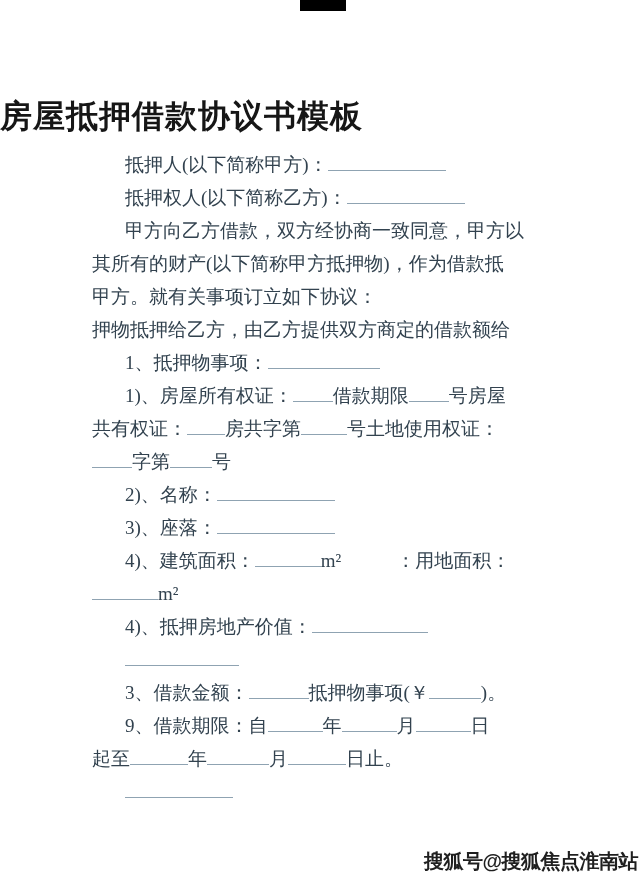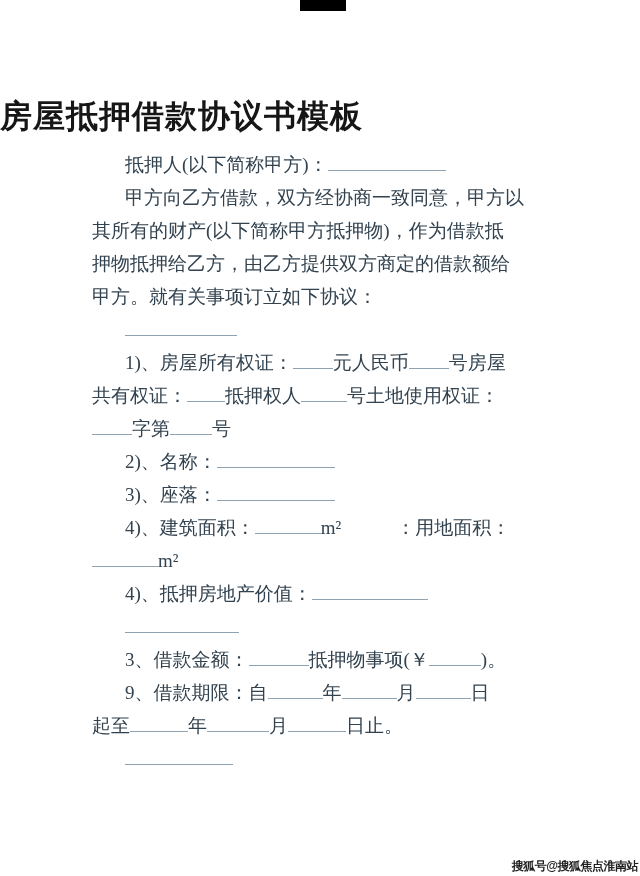--- a/index.html
+++ b/index.html
@@ -26,40 +26,41 @@
   .line { height:33px; line-height:33px; white-space:nowrap; }
   .line.indent { padding-left:33px; }
   .blank {
     display:inline-block; height:1.02em; vertical-align:baseline;
     border-bottom:1.5px solid var(--c-blank,#8fa3b2);
   }
   .gap { display:inline-block; height:1px; }
   .watermark {
     position:absolute; right:2px; bottom:1px;
     font-family:"Liberation Sans","DejaVu Sans",sans-serif;
-    font-weight:700; font-size:12px; letter-spacing:-0.5px;
+    font-weight:700; font-size:20px; letter-spacing:-0.5px;
     color:var(--c-wm,#1f1f1f);
     white-space:nowrap;
   }
 </style>
 </head>
 <body>
 
 <div class="page" style="--c-text: #32424f; --c-blank: #8fa3b2; --c-title: #161616; --c-wm: #1f1f1f; --c-notch: #000000;">
   <div class="notch"></div>
   <h1 class="title">房屋抵押借款协议书模板</h1>
   <div class="doc" id="doc-body">
       <div class="line indent"><span>抵押人(以下简称甲方)：</span><span class="blank" style="width: 118px;"></span></div>
+      <div class="line indent"><span>抵押权人(以下简称乙方)：</span><span class="blank" style="width: 118px;"></span></div>
       <div class="line indent"><span>甲方向乙方借款，双方经协商一致同意，甲方以</span></div>
       <div class="line"><span>其所有的财产(以下简称甲方抵押物)，作为借款抵</span></div>
+      <div class="line"><span>甲方。就有关事项订立如下协议：</span></div>
       <div class="line"><span>押物抵押给乙方，由乙方提供双方商定的借款额给</span></div>
-      <div class="line"><span>甲方。就有关事项订立如下协议：</span></div>
-      <div class="line indent"><span class="blank" style="width: 112px;"></span></div>
-      <div class="line indent"><span>1)、房屋所有权证：</span><span class="blank" style="width: 40px;"></span><span>元人民币</span><span class="blank" style="width: 40px;"></span><span>号房屋</span></div>
-      <div class="line"><span>共有权证：</span><span class="blank" style="width: 38px;"></span><span>抵押权人</span><span class="blank" style="width: 46px;"></span><span>号土地使用权证：</span></div>
+      <div class="line indent"><span>1、抵押物事项：</span><span class="blank" style="width: 112px;"></span></div>
+      <div class="line indent"><span>1)、房屋所有权证：</span><span class="blank" style="width: 40px;"></span><span>借款期限</span><span class="blank" style="width: 40px;"></span><span>号房屋</span></div>
+      <div class="line"><span>共有权证：</span><span class="blank" style="width: 38px;"></span><span>房共字第</span><span class="blank" style="width: 46px;"></span><span>号土地使用权证：</span></div>
       <div class="line"><span class="blank" style="width: 40px;"></span><span>字第</span><span class="blank" style="width: 42px;"></span><span>号</span></div>
       <div class="line indent"><span>2)、名称：</span><span class="blank" style="width: 118px;"></span></div>
       <div class="line indent"><span>3)、座落：</span><span class="blank" style="width: 118px;"></span></div>
       <div class="line indent"><span>4)、建筑面积：</span><span class="blank" style="width: 66px;"></span><span>m²</span><span class="gap" style="width: 55px;"></span><span>：用地面积：</span></div>
       <div class="line"><span class="blank" style="width: 66px;"></span><span>m²</span></div>
       <div class="line indent"><span>4)、抵押房地产价值：</span><span class="blank" style="width: 116px;"></span></div>
       <div class="line indent"><span class="blank" style="width: 114px;"></span></div>
       <div class="line indent"><span>3、借款金额：</span><span class="blank" style="width: 60px;"></span><span>抵押物事项(￥</span><span class="blank" style="width: 52px;"></span><span>)。</span></div>
       <div class="line indent"><span>9、借款期限：自</span><span class="blank" style="width: 55px;"></span><span>年</span><span class="blank" style="width: 55px;"></span><span>月</span><span class="blank" style="width: 55px;"></span><span>日</span></div>
       <div class="line"><span>起至</span><span class="blank" style="width: 58px;"></span><span>年</span><span class="blank" style="width: 62px;"></span><span>月</span><span class="blank" style="width: 58px;"></span><span>日止。</span></div>

